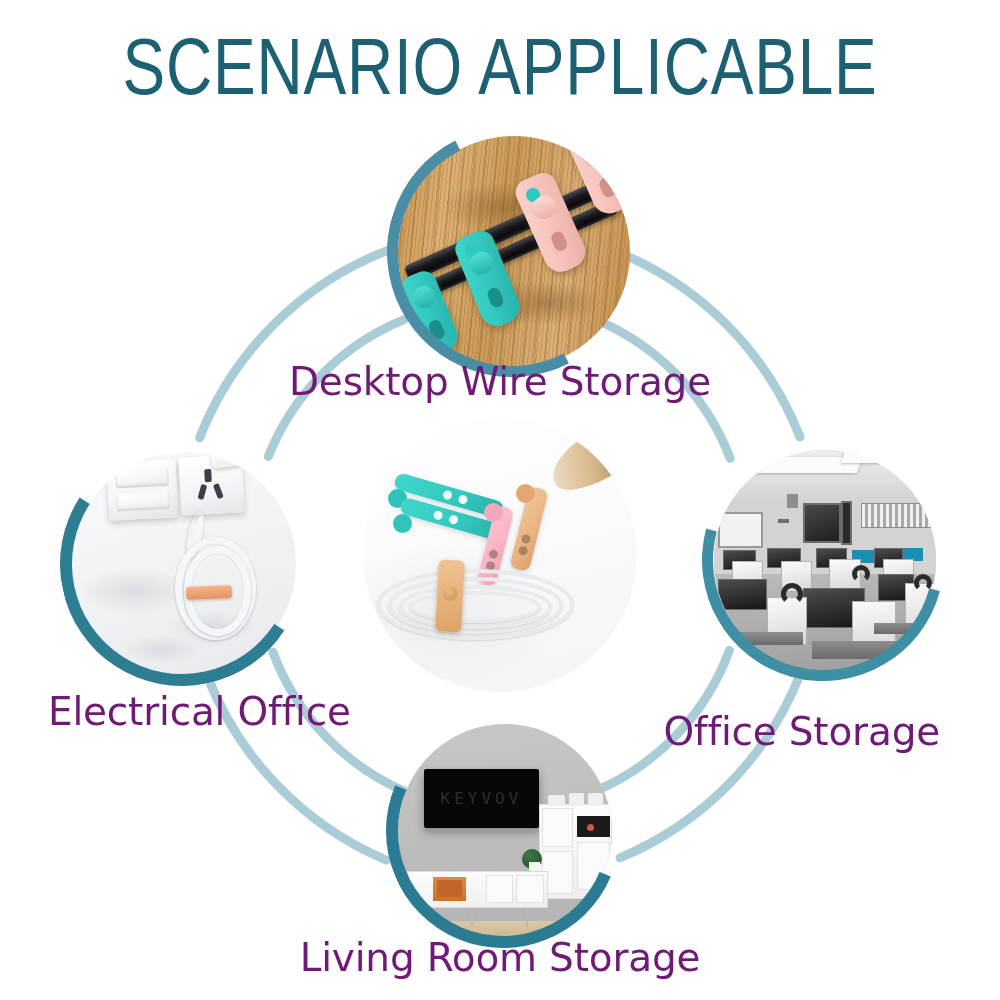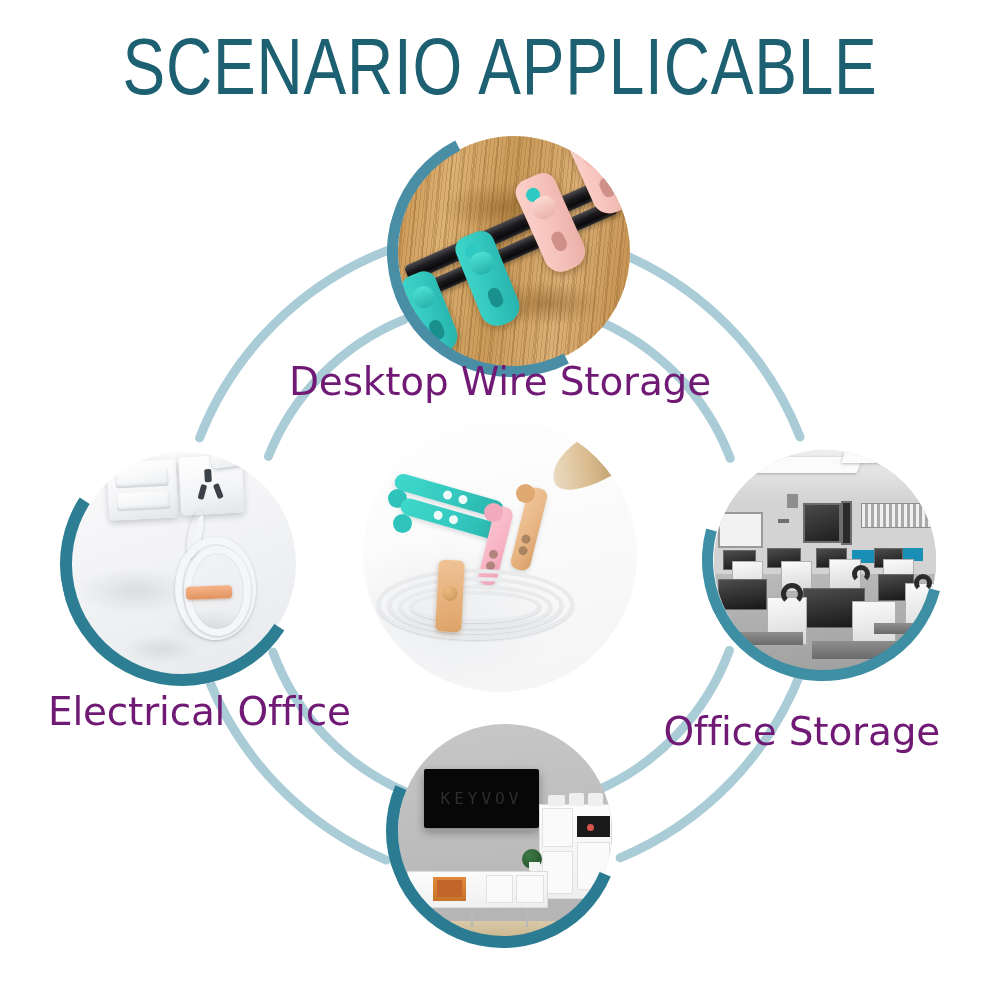--- a/index.html
+++ b/index.html
@@ -572,14 +572,15 @@
       </div>
     </div>
   </div>
 
   <div class="node-label" id="label-top">Desktop Wire Storage</div>
 
   <div class="node-label" id="label-left">Electrical Office</div>
 
   <div class="node-label" id="label-right">Office Storage</div>
 
+  <div class="node-label" id="label-bottom">Living Room Storage</div>
 
 </div>
 
 </body></html>

